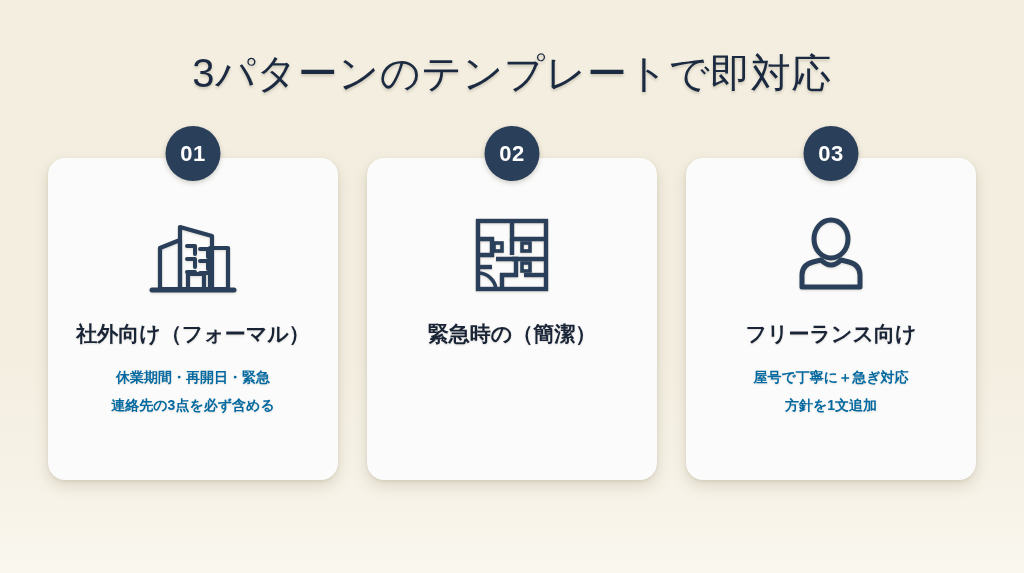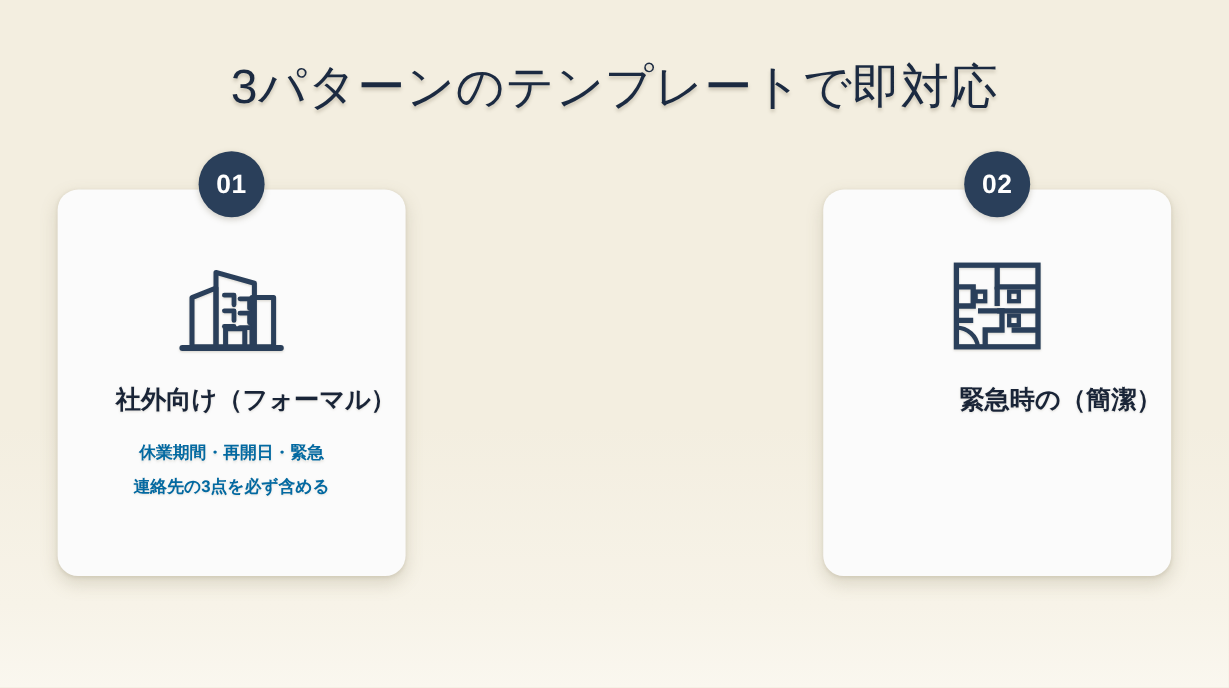--- a/index.html
+++ b/index.html
@@ -96,21 +96,21 @@
     display: block;
     filter: drop-shadow(0 1px 1px rgba(120,110,85,0.25));
   }
 
   
   .card-title {
     position: absolute;
     top: 162px;
     left: 8px;
     width: 274px;
-    text-align: right;
+    text-align: center;
     font-size: 21px;
     line-height: 28px;
     font-weight: 700;
     color: #192437;
     text-shadow: 0 1px 2px rgba(120,110,85,0.22);
     white-space: nowrap;
   }
 
   .card-desc {
     position: absolute;
@@ -189,15 +189,31 @@
           <rect x="22" y="28" width="8" height="8" stroke-width="3.6"></rect>
           <rect x="50" y="28" width="8" height="8" stroke-width="3.6"></rect>
           <rect x="50" y="48" width="8" height="8" stroke-width="3.6"></rect>
 
           <path d="M6 58 A18 18 0 0 1 24 74" stroke-width="3.6"></path>
         </svg>
       </div>
       <div class="card-title">緊急時の（簡潔）</div>
     </div>
 
+    <div class="card">
+      <div class="badge">03</div>
+      <div class="icon-wrap">
+        <svg width="76" height="80" viewBox="0 0 76 80" fill="none" stroke="#2a3f5a" stroke-width="5" stroke-linejoin="round" stroke-linecap="round">
+
+          <ellipse cx="38" cy="24" rx="17" ry="19"></ellipse>
+
+          <path d="M9 72 L9 60 Q9 50 20 47 L28 45 Q33 50 38 50 Q43 50 48 45 L56 47 Q67 50 67 60 L67 72 Z"></path>
+        </svg>
+      </div>
+      <div class="card-title">フリーランス向け</div>
+      <div class="card-desc">
+        <span class="line">屋号で丁寧に＋急ぎ対応</span>
+        <span class="line">方針を1文追加</span>
+      </div>
+    </div>
 
   </div>
 </div>
 
 </body></html>

